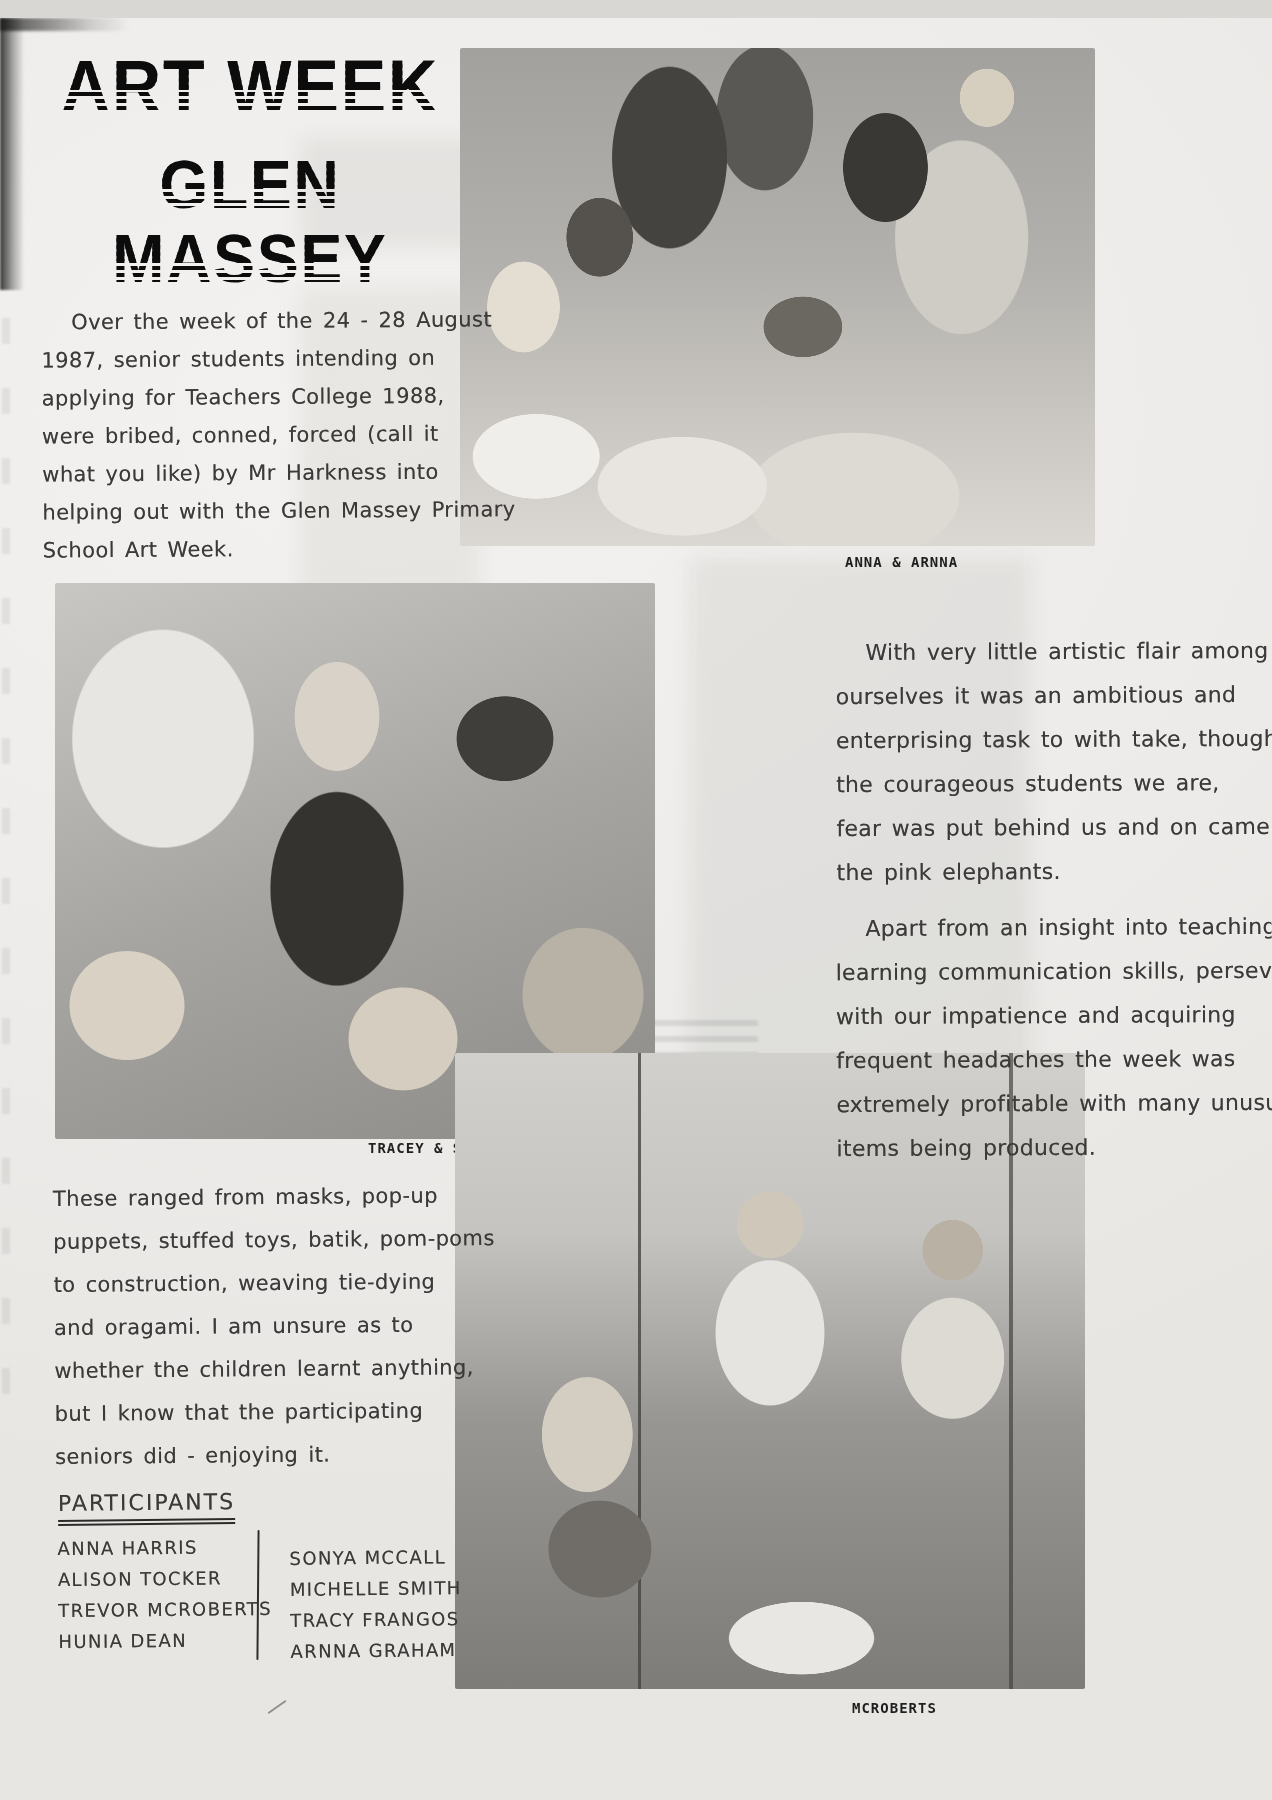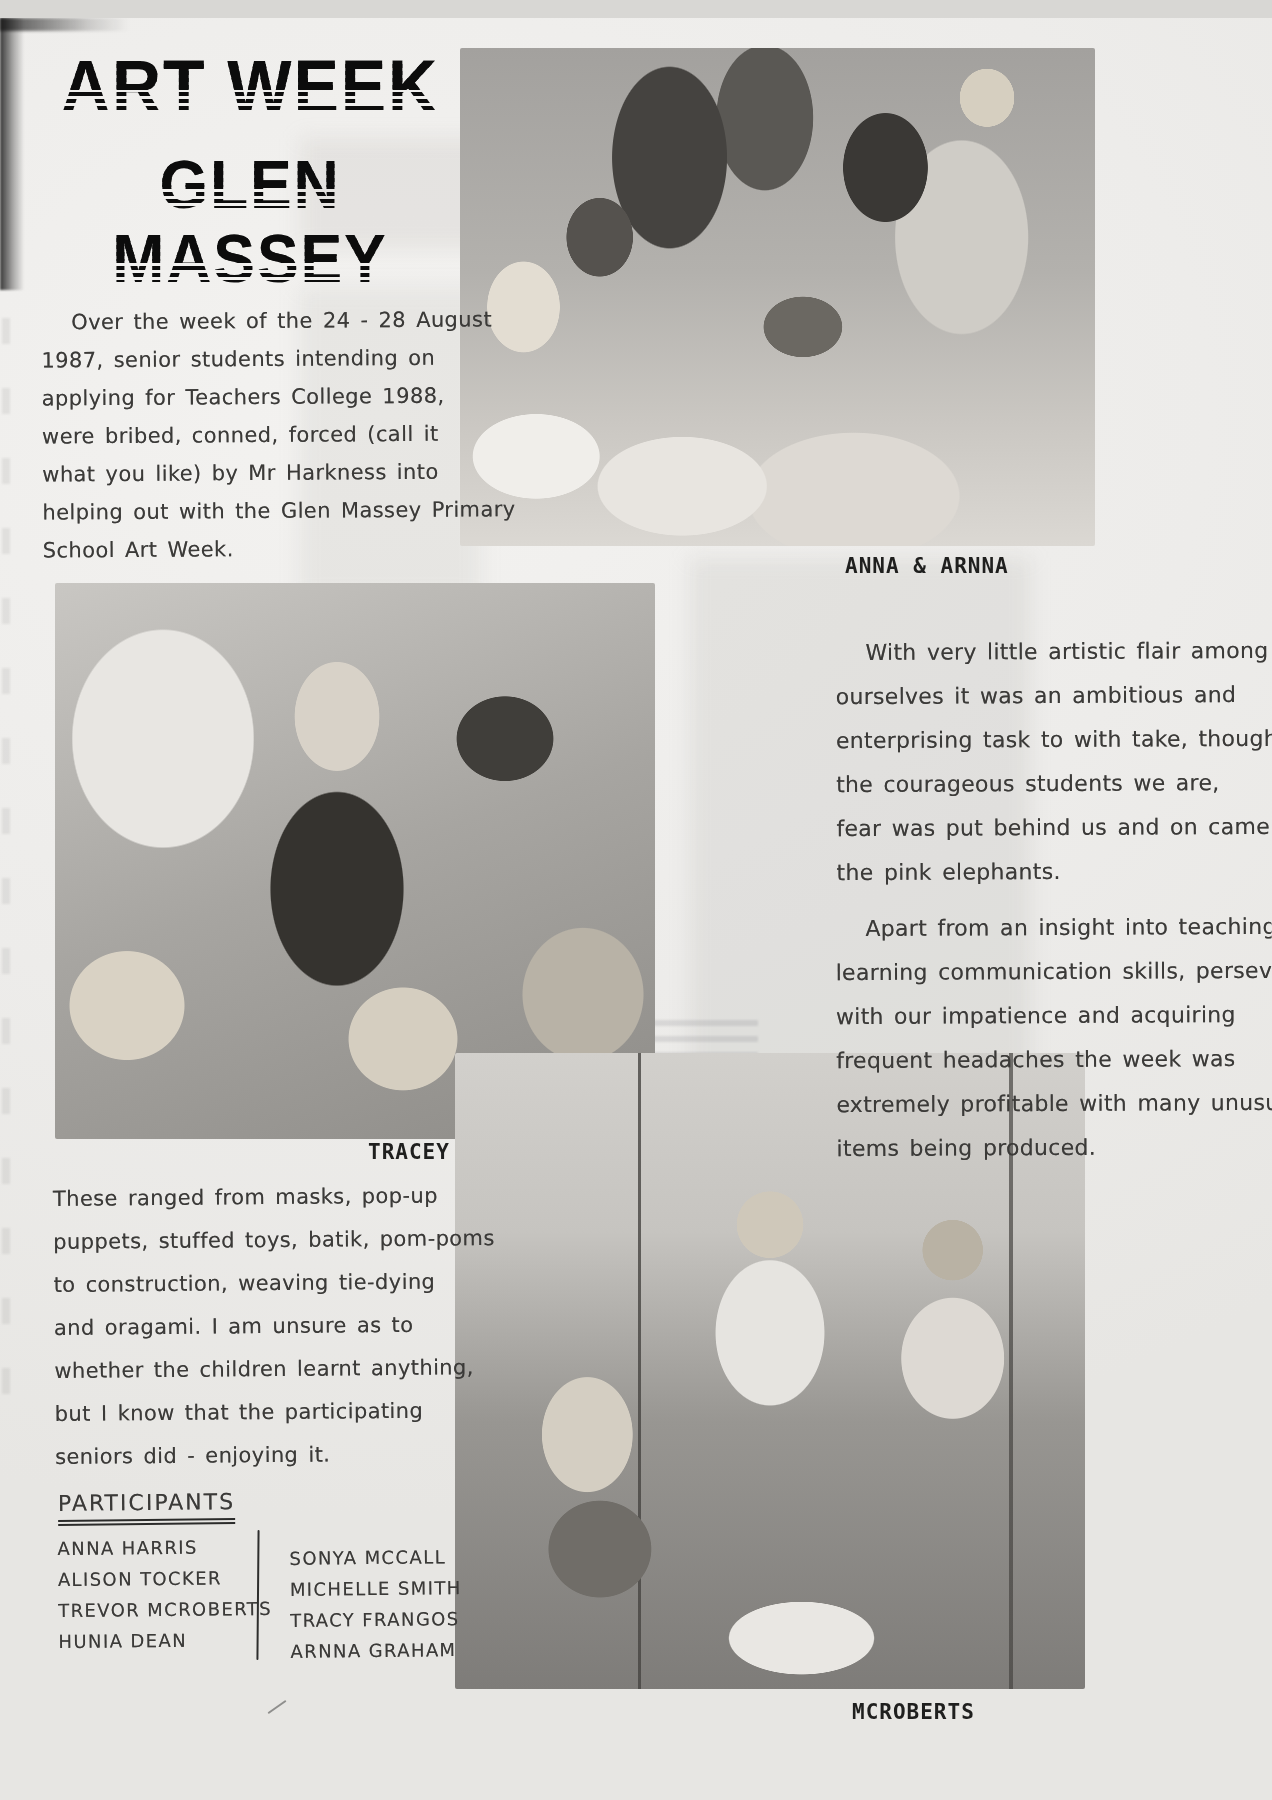--- a/index.html
+++ b/index.html
@@ -136,21 +136,21 @@
       radial-gradient(85px 100px at 79% 48%, #ddd9d3 0 60%, rgba(221,217,211,0) 61%),
       radial-gradient(50px 50px at 79% 31%, #b9b2a4 0 60%, rgba(185,178,164,0) 61%),
       linear-gradient(90deg, rgba(0,0,0,0) 0 29%, rgba(70,68,65,0.8) 29% 29.6%, rgba(0,0,0,0) 29.6% 88%, rgba(70,68,65,0.7) 88% 88.6%, rgba(0,0,0,0) 88.6%),
       linear-gradient(180deg, #d2d0cc 0%, #c6c4c0 28%, #989692 58%, #7e7c79 100%);
   }
 
   
   .caption{
     position:absolute;
     font-family:"DejaVu Sans Mono", monospace;
-    font-weight:bold;font-size:21px;letter-spacing:1px;color:#1f1f1e;
+    font-weight:bold;font-size:14px;letter-spacing:1px;color:#1f1f1e;
     white-space:nowrap;
   }
   .caption-top{left:845px;top:536px;}
   .caption-middle{left:368px;top:1122px;}
   .caption-bottom{left:852px;top:1682px;}
 </style>
 </head>
 <body>
 
 <div class="page">

